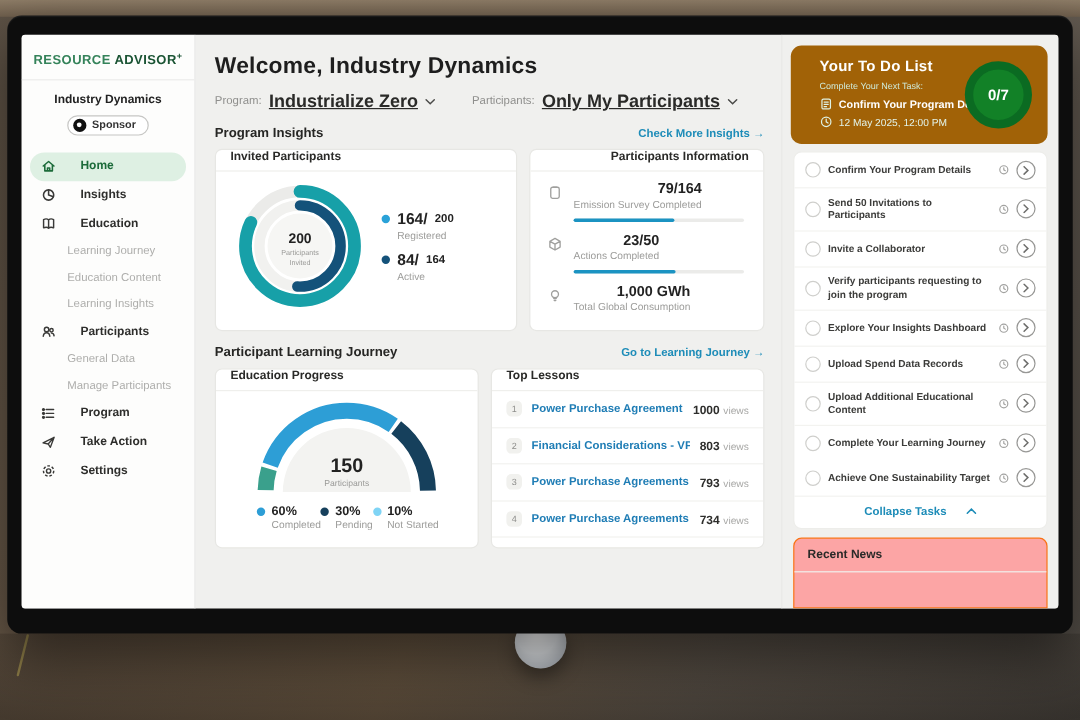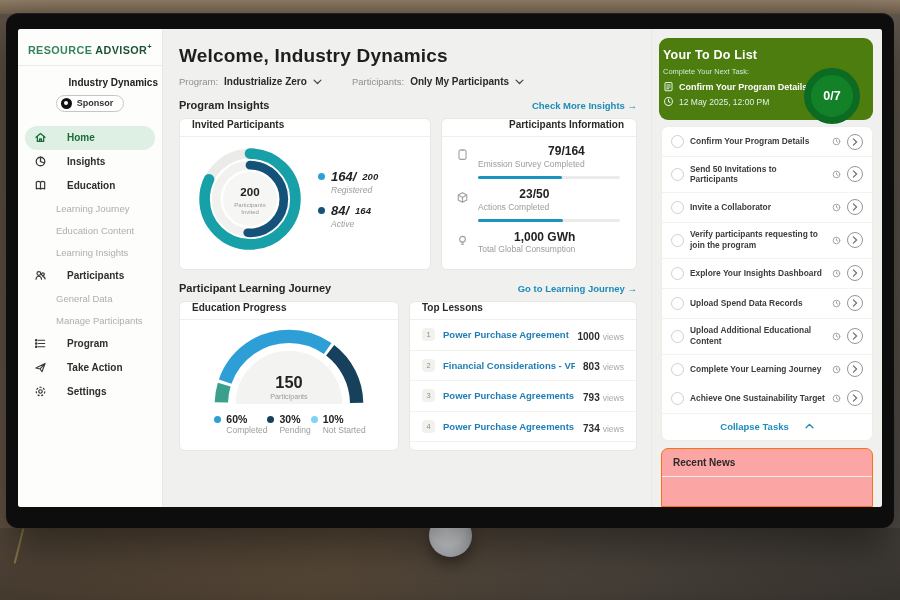--- a/index.html
+++ b/index.html
@@ -25,54 +25,54 @@
     box-shadow:0 20px 45px rgba(0,0,0,.5), inset 0 1px 1px rgba(255,255,255,.08); }
   .screen { position:absolute; left:12px; top:16px; width:864px; height:478px;
     background:#f0f0ee; border-radius:3px; display:flex; overflow:hidden; }
 
   
   .sidebar { width:145px; background:#fdfdfc; border-right:1px solid #e7e7e4; flex:none; }
   .logo { padding:13px 4px 9px; text-align:center; font-weight:bold; font-size:10.8px;
     letter-spacing:.4px; border-bottom:1px solid #ececea; }
   .logo .r { color:#35835a; } .logo .a { color:#1b5434; }
   .logo .plus { font-size:7.5px; vertical-align:super; color:#1b5434; }
-  .org { padding:11px 4px 7px; text-align:right; font-weight:bold; font-size:10px; color:#222; }
+  .org { padding:11px 4px 7px; text-align:center; font-weight:bold; font-size:10px; color:#222; }
   .sponsor { margin:0 auto 8px; width:fit-content; display:flex; align-items:center; gap:5px;
     border:1px solid #c6c6c4; border-radius:11px; padding:2px 10px 2px 4px;
     font-size:9px; font-weight:bold; color:#333; background:#fff; }
   .sponsor-dot { width:11px; height:11px; border-radius:50%; background:#111;
     display:flex; align-items:center; justify-content:center; }
   .sponsor-dot::after { content:""; width:4px; height:4px; border-radius:50%; background:#fff; }
   .nav { padding:6px 7px; display:flex; flex-direction:column; }
   .nav-item { display:flex; align-items:center; gap:20px; padding:5.5px 9px;
     font-size:10px; font-weight:bold; color:#2e2e2c; border-radius:14px; cursor:pointer; }
   .nav-item svg { flex:none; color:#3a3a38; }
   .nav-item.active { background:#def0e3; color:#1c6b3a; }
   .nav-item.active svg { color:#1c6b3a; }
   .nav-sub { padding:5.5px 9px 5.5px 31px; font-size:9.5px; color:#aeaeac; cursor:pointer; }
 
   
   .main { flex:1; min-width:0; padding:6px 14px 0 16px; }
   .welcome { font-size:19px; font-weight:bold; color:#1e1e1e; margin:10px 0 9px; letter-spacing:.2px; }
   .filters { display:flex; gap:30px; align-items:center; font-size:9.5px; color:#8f8f8d; margin-bottom:12px; }
   .filter { display:flex; align-items:center; gap:6px; cursor:pointer; }
-  .filter b { color:#2a2a28; font-size:10px; }
+  .filter b { color:#2a2a28; font-size:15px;text-decoration:underline; }
   .chev { color:#4a4a48; }
   .section-head { display:flex; justify-content:space-between; align-items:center; margin:4px 0 7px; }
   .section-title { font-size:11px; font-weight:bold; color:#262624; }
   .section-link { font-size:9.5px; font-weight:bold; color:#1d8cb8; cursor:pointer; }
   .cards { display:flex; gap:10px; }
   .card { background:#fff; border:1px solid #e7e7e4; border-radius:6px; overflow:hidden; }
   .card-h { padding:0 12px 6px; font-size:10px; font-weight:bold; color:#2a2a28;
     border-bottom:1px solid #efefec; }
 
   .card-invited { width:252px; height:152px; flex:none; }
   .inv-body { display:flex; align-items:center; gap:10px; padding:4px 8px 4px 12px; }
   .inv-legend { flex:1; }
-  .inv-entry { margin:8px 0;font-style:italic; }
+  .inv-entry { margin:8px 0; }
   .inv-line { display:flex; align-items:center; gap:6px; }
   .dot { width:7px; height:7px; border-radius:50%; flex:none; }
   .frac-big { font-size:13px; font-weight:bold; color:#222; }
   .frac-small { font-size:9.5px; font-weight:bold; color:#222; }
   .inv-label { font-size:8.5px; color:#9c9c9a; margin-left:13px; margin-top:1px; }
 
   .card-info { flex:1; height:152px;text-align:right; }
   .info-body { padding:8px 16px 0 14px; }
   .stat { display:flex; gap:9px; align-items:flex-start; }
   .stat svg { margin-top:3px; color:#a0a09e; flex:none; }
@@ -93,29 +93,29 @@
   .rank { width:13px; height:13px; border-radius:4px; background:#f1f1ee; color:#8d8d8b;
     font-size:7.5px; display:flex; align-items:center; justify-content:center; flex:none; }
   .lesson-link { flex:1; font-size:9.5px; font-weight:bold; color:#1f7db5; cursor:pointer;
     white-space:nowrap; overflow:hidden; }
   .views-num { font-size:10px; font-weight:bold; color:#2e2e2c; }
   .views-word { font-size:8.5px; color:#a8a8a6; margin-left:3px; }
 
   
   .rightpanel { width:231px; flex:none; background:#f0f0ee; border-left:1px solid #e9e9e6;
     display:flex; flex-direction:column; }
-  .todo-card { margin:9px 9px 6px 7px; background:#4d7c0f; border-radius:9px;
-    padding:10px 4px 9px; position:relative; color:#fff; flex:none; }
+  .todo-card { margin:9px 9px 6px 7px; background:#a16207; border-radius:9px;
+    padding:10px 24px 9px; position:relative; color:#fff; flex:none; }
   .todo-title { font-size:12.5px; font-weight:bold; letter-spacing:.2px; }
   .todo-sub { font-size:7.5px; color:#cfe9d7; margin:5px 0 5px; }
   .todo-row { display:flex; align-items:center; gap:5px; margin:4px 0; }
   .todo-row svg { flex:none; color:#dff2e4; }
   .todo-next { font-size:9px; font-weight:bold; }
   .todo-due { font-size:8.5px; color:#e2f3e8; }
-  .ring { position:absolute; right:13px; top:30px; width:56px; height:56px; border-radius:50%;
+  .ring { position:absolute; right:13px; top:13px; width:56px; height:56px; border-radius:50%;
     background:#128127; border:7px solid #0b6b22; display:flex; align-items:center;
     justify-content:center; font-size:12.5px; font-weight:bold; color:#fff; }
 
   .tasks-card { margin:0 9px; background:#fff; border:1px solid #ededea; border-radius:7px; flex:none; }
   .task-row { display:flex; align-items:center; gap:6px; padding:6.5px 9px; border-bottom:1px solid #f3f3f0; }
   .task-check { width:13px; height:13px; border:1.5px solid #cfcfcc; border-radius:50%; flex:none; cursor:pointer; background:#fff; }
   .task-label { flex:1; font-size:8.4px; font-weight:bold; color:#3c3c3a; line-height:1.3; }
   .task-info { flex:none; color:#a2a2a0; display:flex; }
   .task-go { width:16px; height:16px; border:1.3px solid #97979..5; border:1.3px solid #979795; border-radius:50%;
     display:flex; align-items:center; justify-content:center; flex:none; cursor:pointer; color:#6e6e6c; background:#fff; }

